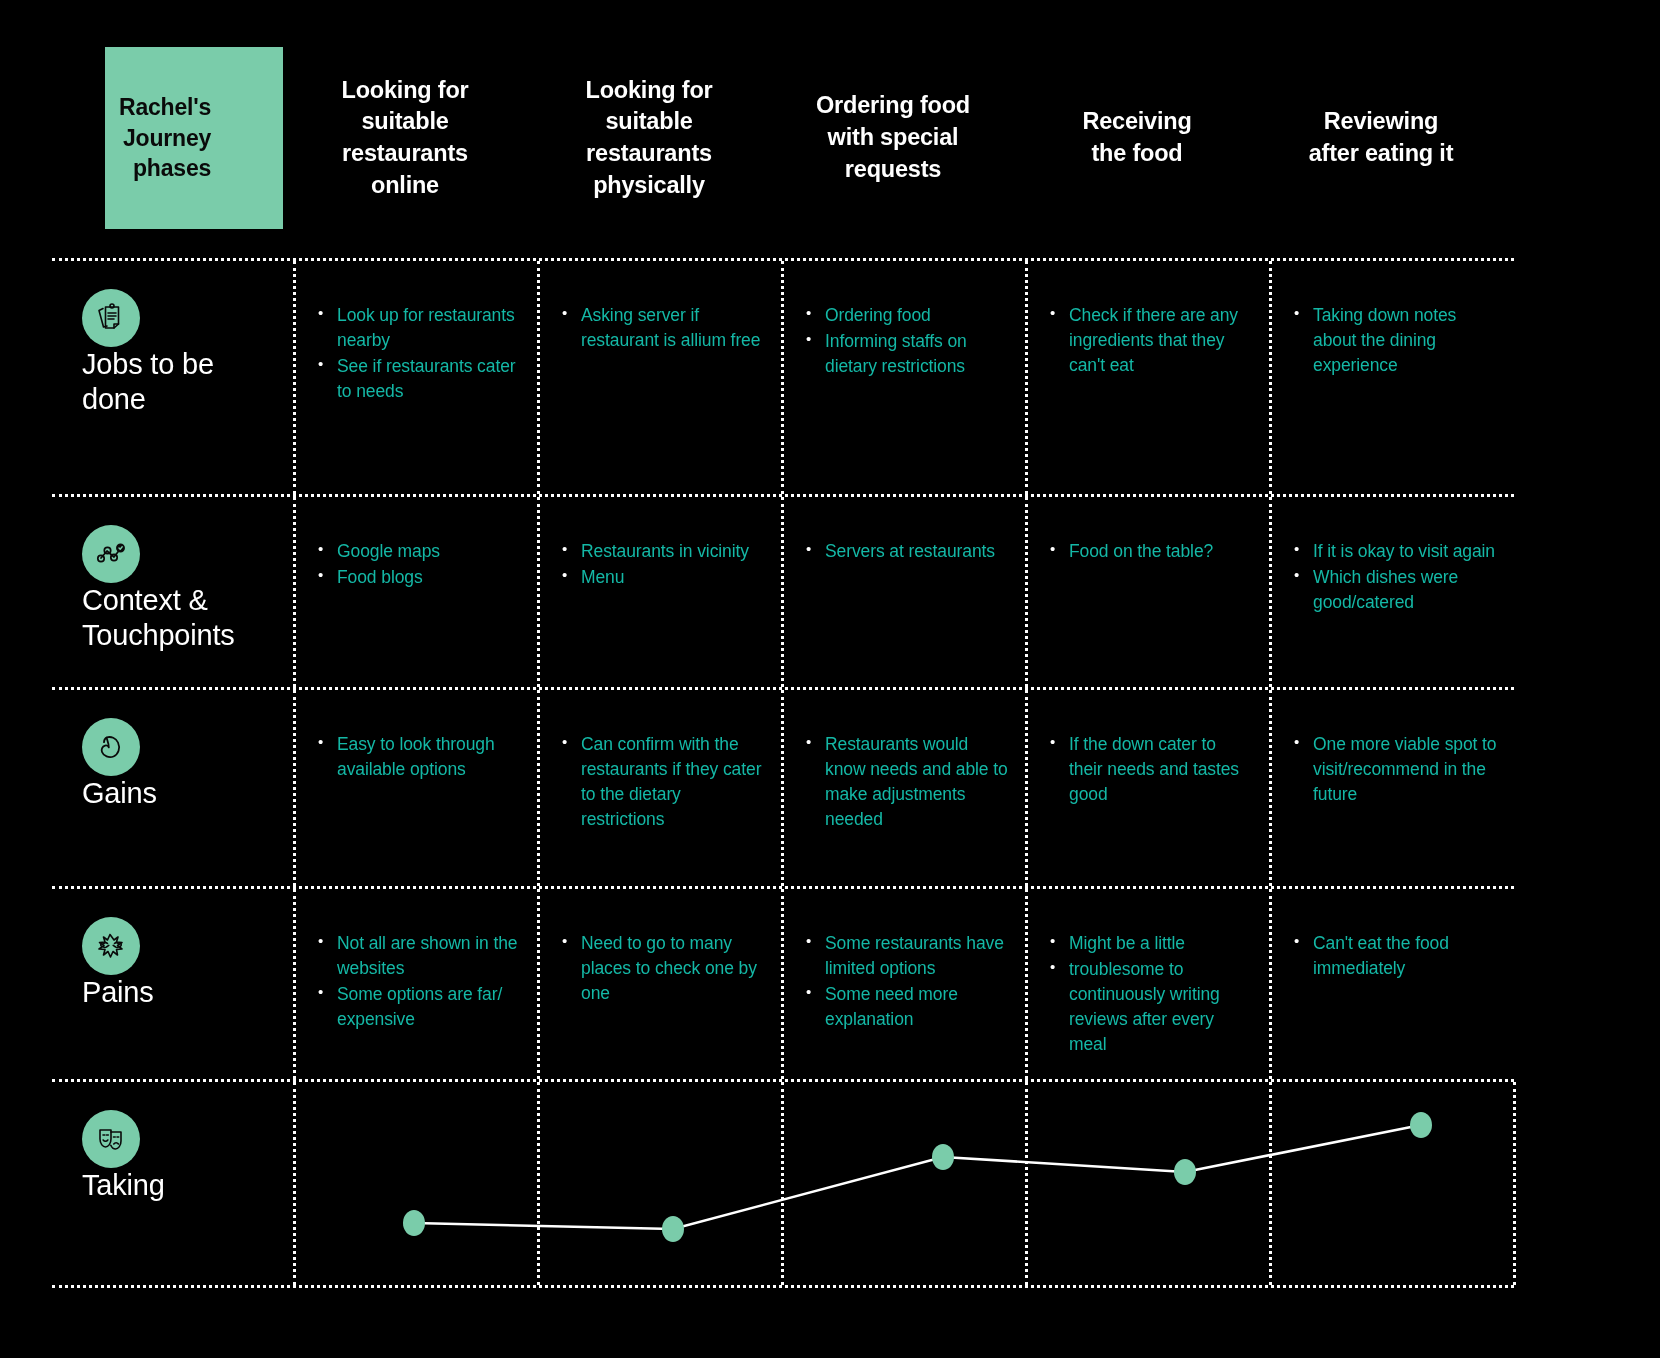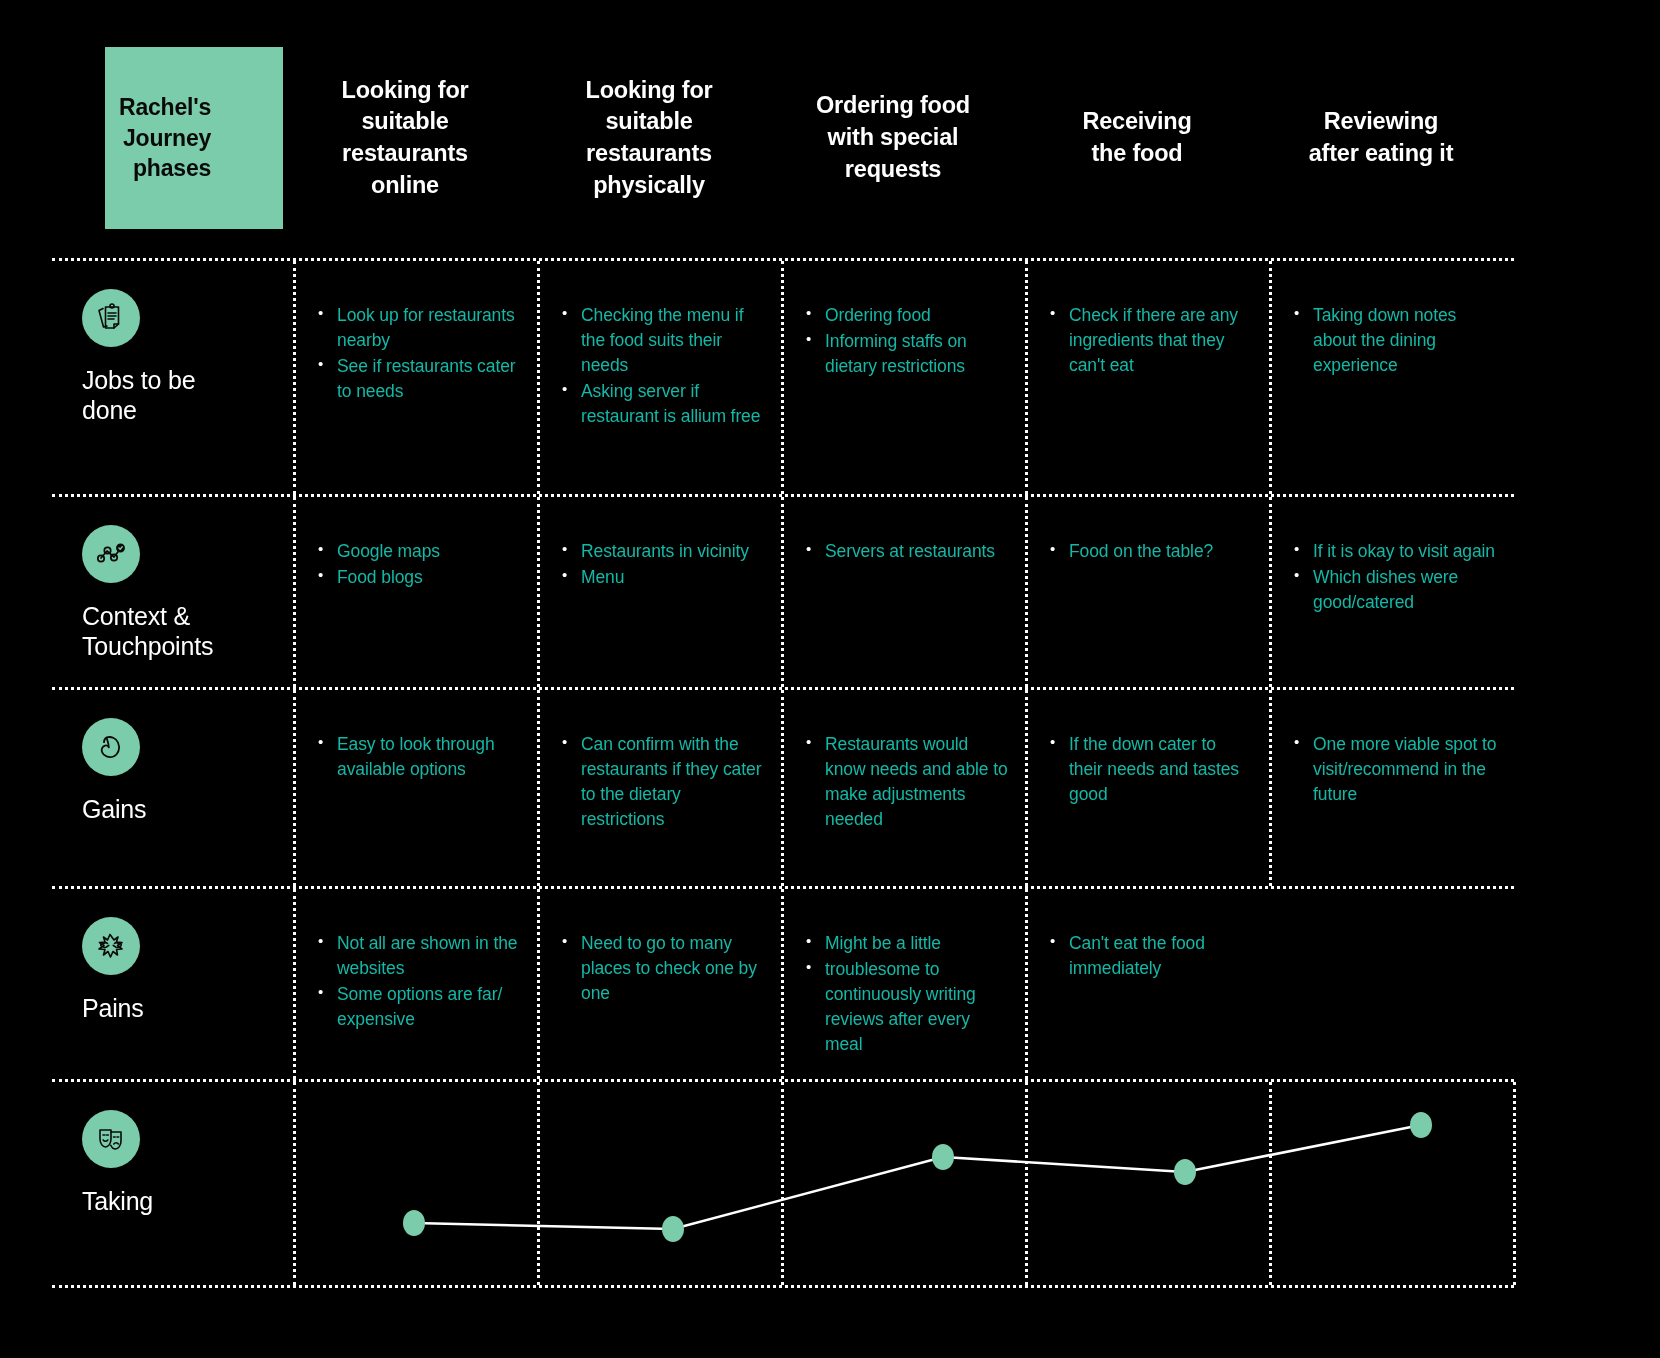--- a/index.html
+++ b/index.html
@@ -104,23 +104,22 @@
     width: 58px;
     height: 58px;
     border-radius: 50%;
     background: #7ACCAA;
     display: flex;
     align-items: center;
     justify-content: center;
   }
   .icon-circle svg { display: block; }
   .row-label {
-    margin-top: 18px;
     color: #FFFFFF;
-    font-size: 25px;
+    font-size: 29px;
     font-weight: 400;
     line-height: 1.2;
     letter-spacing: -0.2px;
     white-space: pre-line;
   }
 
   ul.bullets {
     list-style: none;
     margin: 0;
     padding: 0;
@@ -198,21 +197,20 @@
 done</div>
       </div>
       <div class="cell">
         <ul class="bullets">
           <li>Look up for restaurants nearby</li>
           <li>See if restaurants cater to needs</li>
         </ul>
       </div>
       <div class="cell">
         <ul class="bullets">
-          <li>Checking the menu if the food suits their needs</li>
           <li>Asking server if restaurant is allium free</li>
         </ul>
       </div>
       <div class="cell">
         <ul class="bullets">
           <li>Ordering food</li>
           <li>Informing staffs on dietary restrictions</li>
         </ul>
       </div>
       <div class="cell">
@@ -322,20 +320,26 @@
       </div>
       <div class="cell">
         <ul class="bullets">
           <li>Not all are shown in the websites</li>
           <li>Some options are far/ expensive</li>
         </ul>
       </div>
       <div class="cell">
         <ul class="bullets">
           <li>Need to go to many places to check one by one</li>
+        </ul>
+      </div>
+      <div class="cell">
+        <ul class="bullets">
+          <li>Some restaurants have limited options</li>
+          <li>Some need more explanation</li>
         </ul>
       </div>
       <div class="cell">
         <ul class="bullets">
           <li>Might be a little</li>
           <li>troublesome to continuously writing reviews after every meal</li>
         </ul>
       </div>
       <div class="cell">
         <ul class="bullets">

